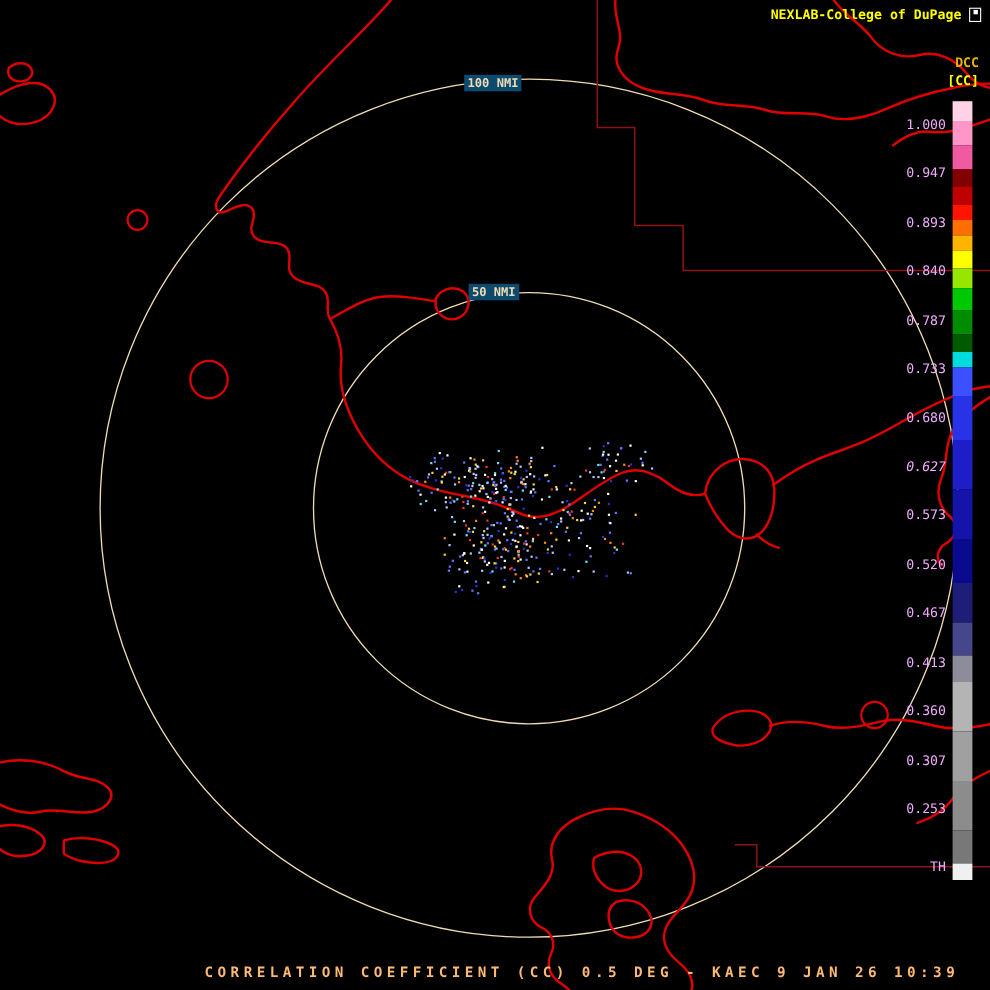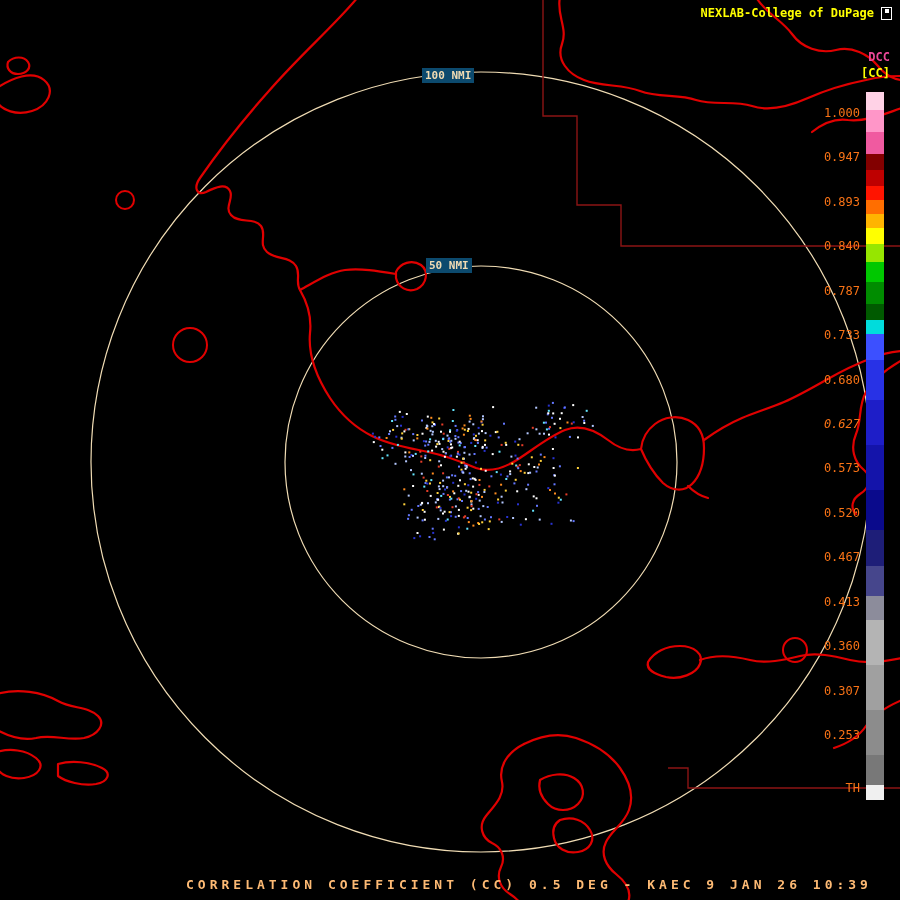--- a/index.html
+++ b/index.html
@@ -10,25 +10,25 @@
   .abs{position:absolute;}
   #map-svg{position:absolute;left:0;top:0;}
   .site-title{
     top:6px;right:26px;color:#ffff00;font-size:12px;font-weight:bold;
     letter-spacing:0px;white-space:nowrap;
   }
   .logo-box{
     top:7px;right:8px;width:9px;height:11px;border:1px solid #ffffff;
   }
   .logo-box span{display:block;width:4px;height:4px;background:#ffffff;margin:1px 0 0 3px;}
-  .prod-label{top:50px;right:10px;color:#ec4899;font-size:12px;font-weight:bold;}
+  .prod-label{top:50px;right:10px;color:#eab308;font-size:12px;font-weight:bold;}
   .unit-label{top:66px;right:10px;color:#ffff00;font-size:12px;font-weight:bold;}
   .colorbar{top:92px;left:866px;width:18px;}
   .colorbar div{width:18px;}
-  .tick{position:absolute;left:800px;width:60px;text-align:right;color:#f97316;font-size:12px;}
+  .tick{position:absolute;left:800px;width:60px;text-align:right;color:#f0abfc;font-size:12px;}
   .ring-label{
     color:#f0dcb4;font-size:11px;font-weight:bold;background:#0c4a6e;
     padding:1px 3px;white-space:nowrap;
   }
   .status-bar{
     top:877px;left:186px;color:#00b4b4;font-size:13px;font-weight:bold;
     letter-spacing:4px;white-space:nowrap;
   }
 </style>
 </head>

